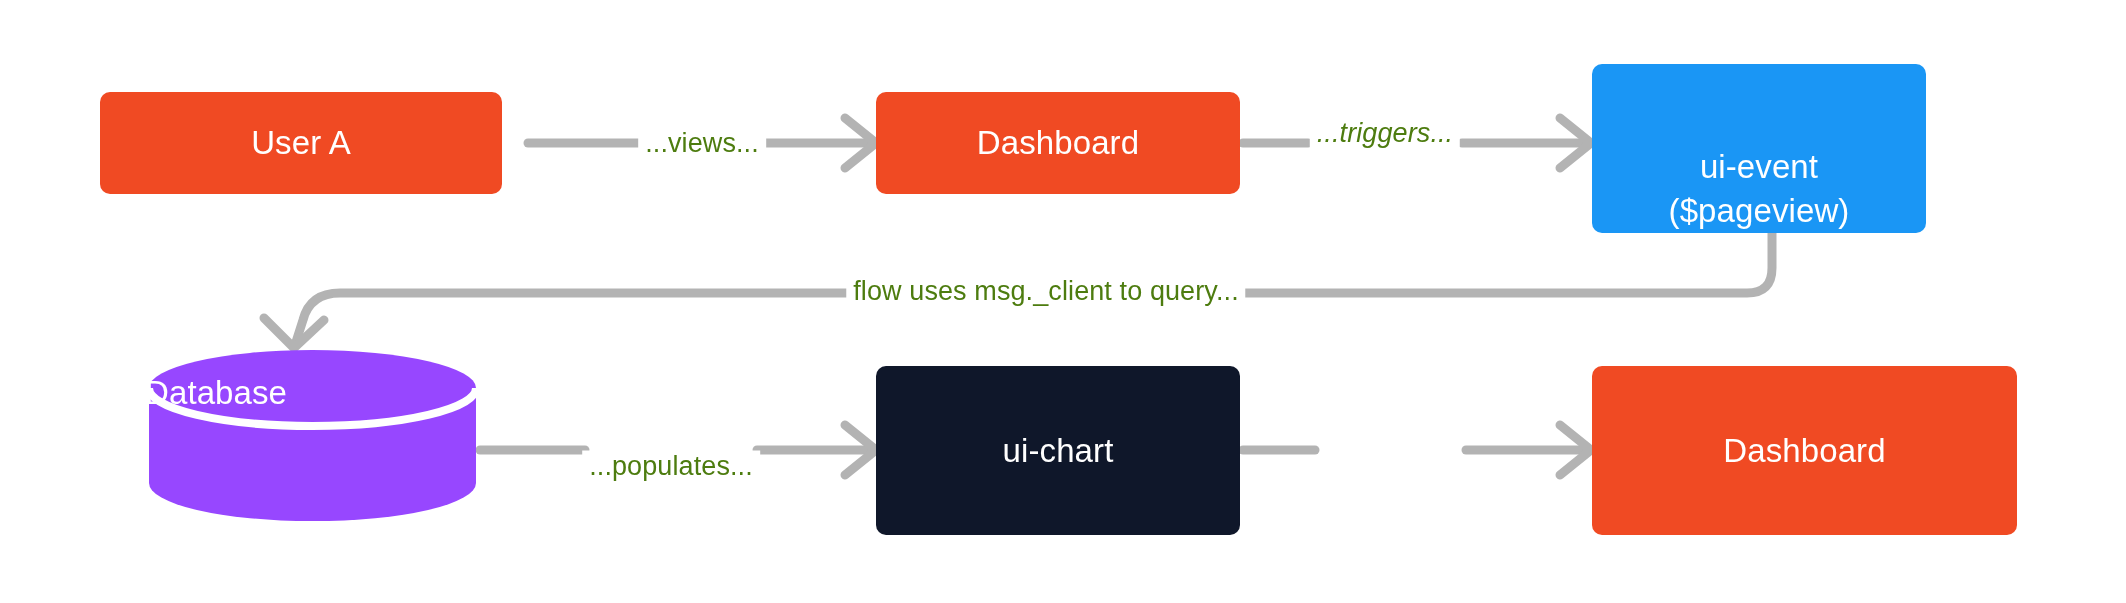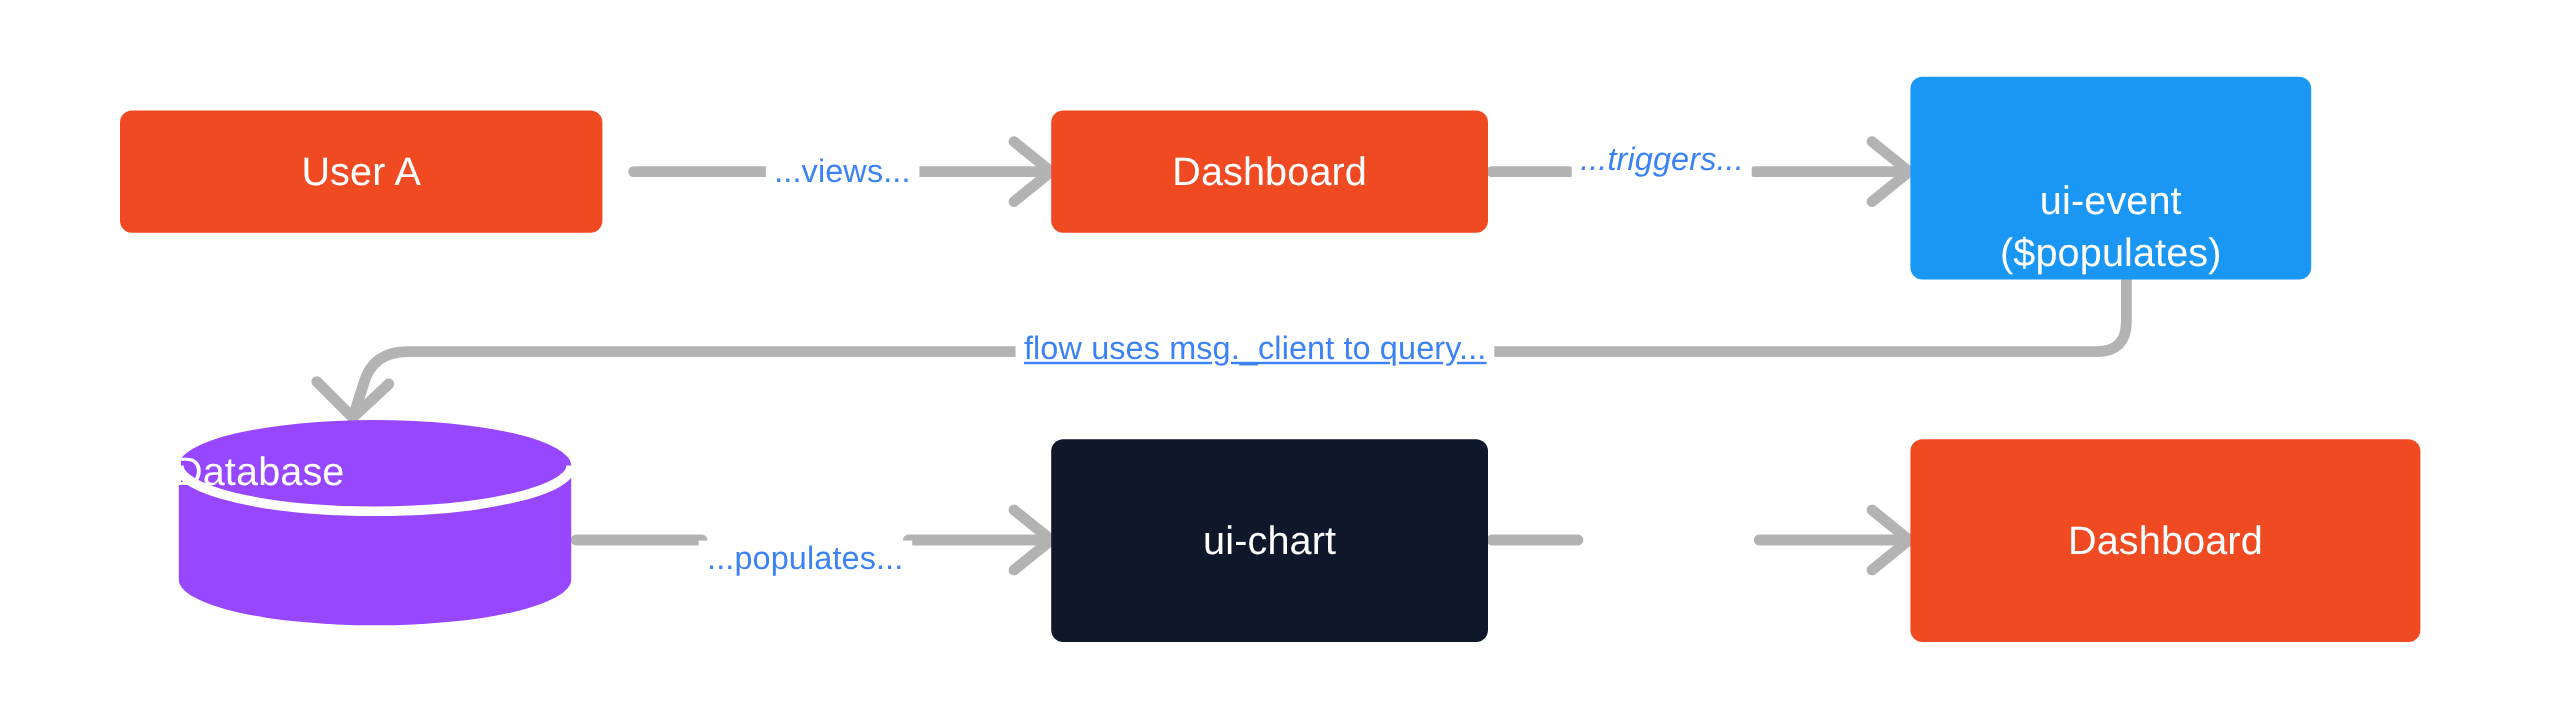--- a/index.html
+++ b/index.html
@@ -75,21 +75,21 @@
     stroke: #b3b3b3;
     stroke-width: 9;
     stroke-linecap: round;
     stroke-linejoin: round;
   }
 
   
   .edge-label {
     position: absolute;
     transform: translate(-50%, -50%);
-    color: #3b82f6;
+    color: #4d7c0f;
     font-size: 27px;
     font-weight: 400;
     white-space: nowrap;
     background: #ffffff;
     padding: 0 7px;
     letter-spacing: 0.1px;
   }
 </style>
 </head>
 <body>
@@ -128,36 +128,36 @@
       <path class="edge-path" d="M 1243 450 L 1315 450"></path>
       <path class="edge-path" d="M 1466 450 L 1588 450"></path>
       <path class="edge-head" d="M 1560 425 L 1591 450 L 1560 475"></path>
     </g>
   </svg>
 
   <div class="edge-label" style="left:702px; top:143px;">...views...</div>
 
   <div class="edge-label" style="left:1385px; top:133px;font-style:italic;">...triggers...</div>
 
-  <div class="edge-label" style="left:1046px; top:291px;text-decoration:underline;">flow uses msg._client to query...</div>
+  <div class="edge-label" style="left:1046px; top:291px;">flow uses msg._client to query...</div>
 
   <div class="edge-label" style="left:671px; top:466px;">...populates...</div>
 
 
   <div class="node" style="left:100px; top:92px; width:402px; height:102px; background:#f04a23;">
     <span>User A</span>
   </div>
 
   <div class="node" style="left:876px; top:92px; width:364px; height:102px; background:#f04a23;">
     <span>Dashboard</span>
   </div>
 
   <div class="node" style="left:1592px; top:64px; width:334px; height:169px; background:#1a96f5;justify-content:flex-end;">
     <span>ui-event</span>
-    <span class="line2">($populates)</span>
+    <span class="line2">($pageview)</span>
   </div>
 
   <div class="cylinder" style="left:145px; top:348px; width:335px; height:175px;">
     <svg width="335" height="175" viewBox="0 0 335 175" xmlns="http://www.w3.org/2000/svg">
       <path d="M 4 40 L 4 135 A 163 38 0 0 0 331 135 L 331 40 Z" fill="#9747ff"></path>
       <ellipse cx="167.5" cy="40" rx="163.5" ry="38" fill="#9747ff"></ellipse>
       <path d="M 4 40 A 163.5 38 0 0 0 331 40" fill="none" stroke="#ffffff" stroke-width="8"></path>
     </svg>
     <span class="cyl-label" style="top:26px;">Database</span>
   </div>

